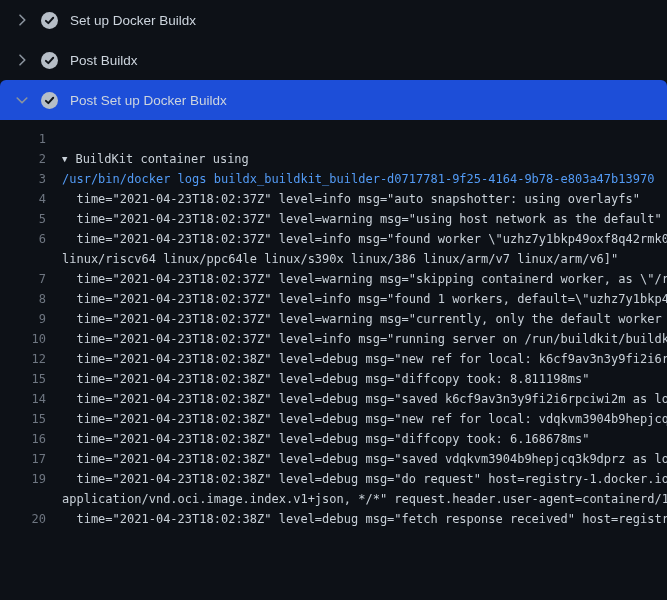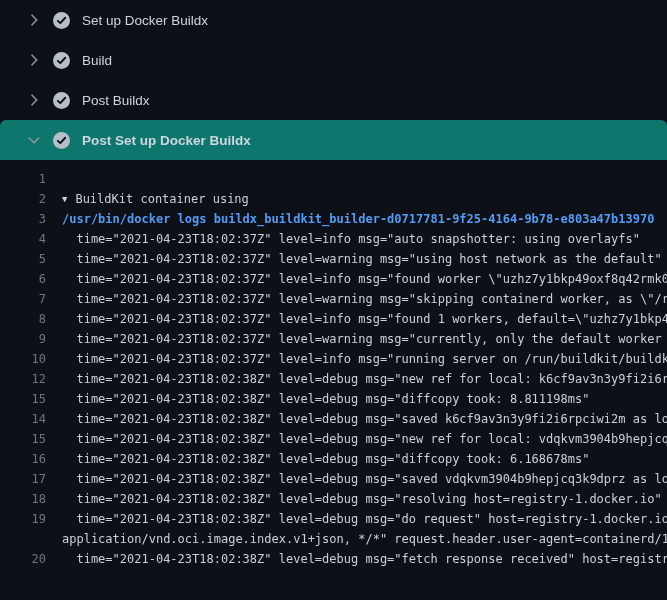--- a/index.html
+++ b/index.html
@@ -7,49 +7,48 @@
     width:667px;height:600px;overflow:hidden;
     background:#0d1117;
     font-family:"Liberation Sans", sans-serif;
   }
   .page{width:667px;height:600px;position:relative;}
 
   
   .steps{width:100%;}
   .step-header{
     height:40px;display:flex;align-items:center;
-    padding:0 16px 0 26px;cursor:pointer;
+    padding:0 16px 0 14px;cursor:pointer;
     color:#cdd5de;font-size:13.5px;
     box-sizing:border-box;
   }
   .step-header.expanded{
-    background:#0f766e;
+    background:#1d4ed8;
     border-radius:6px 6px 0 0;
-    font-weight:bold;
   }
   .chev{width:16px;height:16px;display:flex;align-items:center;justify-content:center;margin-right:11px;flex:none;}
   .status{width:17px;height:17px;display:flex;align-items:center;justify-content:center;margin-right:12px;flex:none;}
   .step-label{white-space:nowrap;}
 
   
   .log{
     padding-top:9px;
     font-family:"DejaVu Sans Mono","Liberation Mono",monospace;
     font-size:12px;line-height:20px;
     color:#c9d1d9;
     height:440px;box-sizing:border-box;
     overflow:hidden;
   }
   .log-line{display:flex;height:20px;white-space:pre;}
   .ln{
     width:46px;flex:none;text-align:right;
     color:#6e7681;user-select:none;cursor:pointer;
   }
   .lt{padding-left:16px;flex:none;white-space:pre;}
-  .log-line.cmd .lt{color:#539bf5;font-weight:bold;}
+  .log-line.cmd .lt{color:#539bf5;font-weight:normal;}
   .tri{
     display:inline-block;font-size:9px;color:#c9d1d9;
     margin-right:8px;transform:translateY(-1px);
   }
 </style>
 </head>
 <body>
 
 <div class="page">
   <div class="steps">
@@ -62,34 +61,20 @@
       </span>
       <span class="status">
         <svg width="17" height="17" viewBox="0 0 16 16">
             <circle cx="8" cy="8" r="8" fill="#b6bec7"></circle>
             <path d="M4.6 8.3 L6.9 10.5 L11.5 5.4" stroke="#0d1117" stroke-width="1.8" fill="none" stroke-linecap="round" stroke-linejoin="round"></path>
           </svg>
       </span>
       <span class="step-label">Set up Docker Buildx</span>
     </div>
 
-    <div class="step-header">
-      <span class="chev">
-        <svg width="16" height="16" viewBox="0 0 16 16" fill="none">
-            <path d="M6 3.2 L10.8 8 L6 12.8" stroke="#8b949e" stroke-width="1.6" stroke-linecap="round" stroke-linejoin="round"></path>
-          </svg>
-      </span>
-      <span class="status">
-        <svg width="17" height="17" viewBox="0 0 16 16">
-            <circle cx="8" cy="8" r="8" fill="#b6bec7"></circle>
-            <path d="M4.6 8.3 L6.9 10.5 L11.5 5.4" stroke="#0d1117" stroke-width="1.8" fill="none" stroke-linecap="round" stroke-linejoin="round"></path>
-          </svg>
-      </span>
-      <span class="step-label">Build</span>
-    </div>
 
     <div class="step-header">
       <span class="chev">
         <svg width="16" height="16" viewBox="0 0 16 16" fill="none">
             <path d="M6 3.2 L10.8 8 L6 12.8" stroke="#8b949e" stroke-width="1.6" stroke-linecap="round" stroke-linejoin="round"></path>
           </svg>
       </span>
       <span class="status">
         <svg width="17" height="17" viewBox="0 0 16 16">
             <circle cx="8" cy="8" r="8" fill="#b6bec7"></circle>
@@ -116,28 +101,28 @@
 
   </div>
 
   <div class="log" id="log">
       <div class="log-line"><span class="ln">1</span></div>
       <div class="log-line grp"><span class="ln">2</span><span class="lt"><span class="tri">▼</span><span>BuildKit container using</span></span></div>
       <div class="log-line cmd"><span class="ln">3</span><span class="lt">/usr/bin/docker logs buildx_buildkit_builder-d0717781-9f25-4164-9b78-e803a47b13970</span></div>
       <div class="log-line"><span class="ln">4</span><span class="lt">  time="2021-04-23T18:02:37Z" level=info msg="auto snapshotter: using overlayfs"</span></div>
       <div class="log-line"><span class="ln">5</span><span class="lt">  time="2021-04-23T18:02:37Z" level=warning msg="using host network as the default"</span></div>
       <div class="log-line"><span class="ln">6</span><span class="lt">  time="2021-04-23T18:02:37Z" level=info msg="found worker \"uzhz7y1bkp49oxf8q42rmk0xj</span></div>
+      <div class="log-line"><span class="ln"></span><span class="lt">linux/riscv64 linux/ppc64le linux/s390x linux/386 linux/arm/v7 linux/arm/v6]"</span></div>
       <div class="log-line"><span class="ln">7</span><span class="lt">  time="2021-04-23T18:02:37Z" level=warning msg="skipping containerd worker, as \"/run</span></div>
       <div class="log-line"><span class="ln">8</span><span class="lt">  time="2021-04-23T18:02:37Z" level=info msg="found 1 workers, default=\"uzhz7y1bkp49o</span></div>
       <div class="log-line"><span class="ln">9</span><span class="lt">  time="2021-04-23T18:02:37Z" level=warning msg="currently, only the default worker ca</span></div>
       <div class="log-line"><span class="ln">10</span><span class="lt">  time="2021-04-23T18:02:37Z" level=info msg="running server on /run/buildkit/buildkit</span></div>
       <div class="log-line"><span class="ln">12</span><span class="lt">  time="2021-04-23T18:02:38Z" level=debug msg="new ref for local: k6cf9av3n3y9fi2i6rpc</span></div>
       <div class="log-line"><span class="ln">15</span><span class="lt">  time="2021-04-23T18:02:38Z" level=debug msg="diffcopy took: 8.811198ms"</span></div>
       <div class="log-line"><span class="ln">14</span><span class="lt">  time="2021-04-23T18:02:38Z" level=debug msg="saved k6cf9av3n3y9fi2i6rpciwi2m as loca</span></div>
       <div class="log-line"><span class="ln">15</span><span class="lt">  time="2021-04-23T18:02:38Z" level=debug msg="new ref for local: vdqkvm3904b9hepjcq3k</span></div>
       <div class="log-line"><span class="ln">16</span><span class="lt">  time="2021-04-23T18:02:38Z" level=debug msg="diffcopy took: 6.168678ms"</span></div>
       <div class="log-line"><span class="ln">17</span><span class="lt">  time="2021-04-23T18:02:38Z" level=debug msg="saved vdqkvm3904b9hepjcq3k9dprz as loca</span></div>
-      <div class="log-line"><span class="ln">18</span><span class="lt">  time="2021-04-23T18:02:38Z" level=debug msg="resolving host=registry-1.docker.io"</span></div>
       <div class="log-line"><span class="ln">19</span><span class="lt">  time="2021-04-23T18:02:38Z" level=debug msg="do request" host=registry-1.docker.io r</span></div>
       <div class="log-line"><span class="ln"></span><span class="lt">application/vnd.oci.image.index.v1+json, */*" request.header.user-agent=containerd/1.4</span></div>
       <div class="log-line"><span class="ln">20</span><span class="lt">  time="2021-04-23T18:02:38Z" level=debug msg="fetch response received" host=registry-</span></div>
     </div>
 </div>
 
 </body></html>

